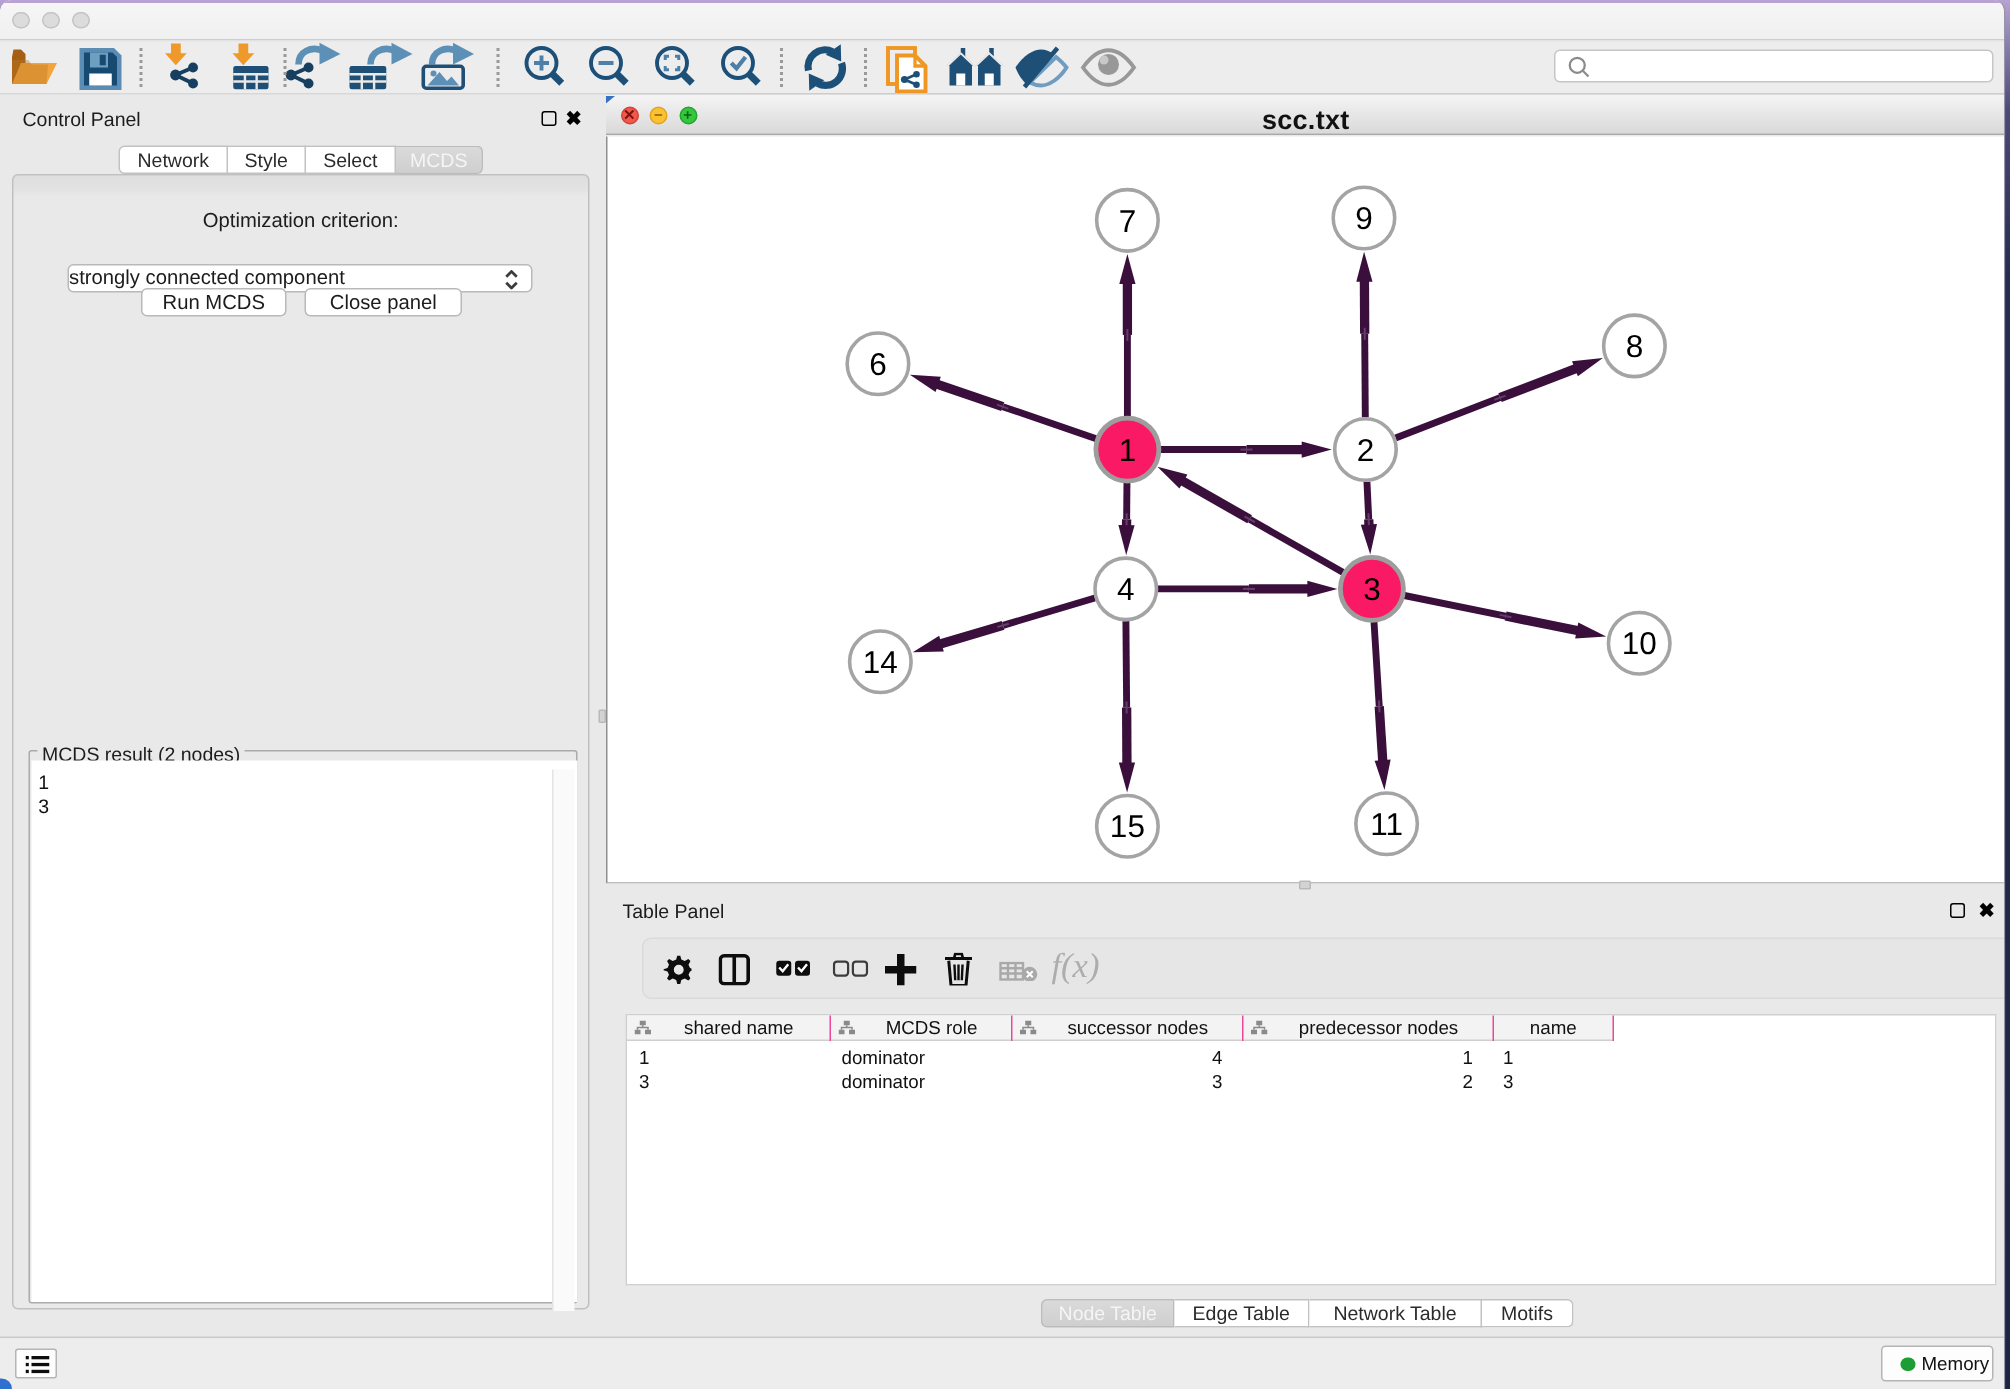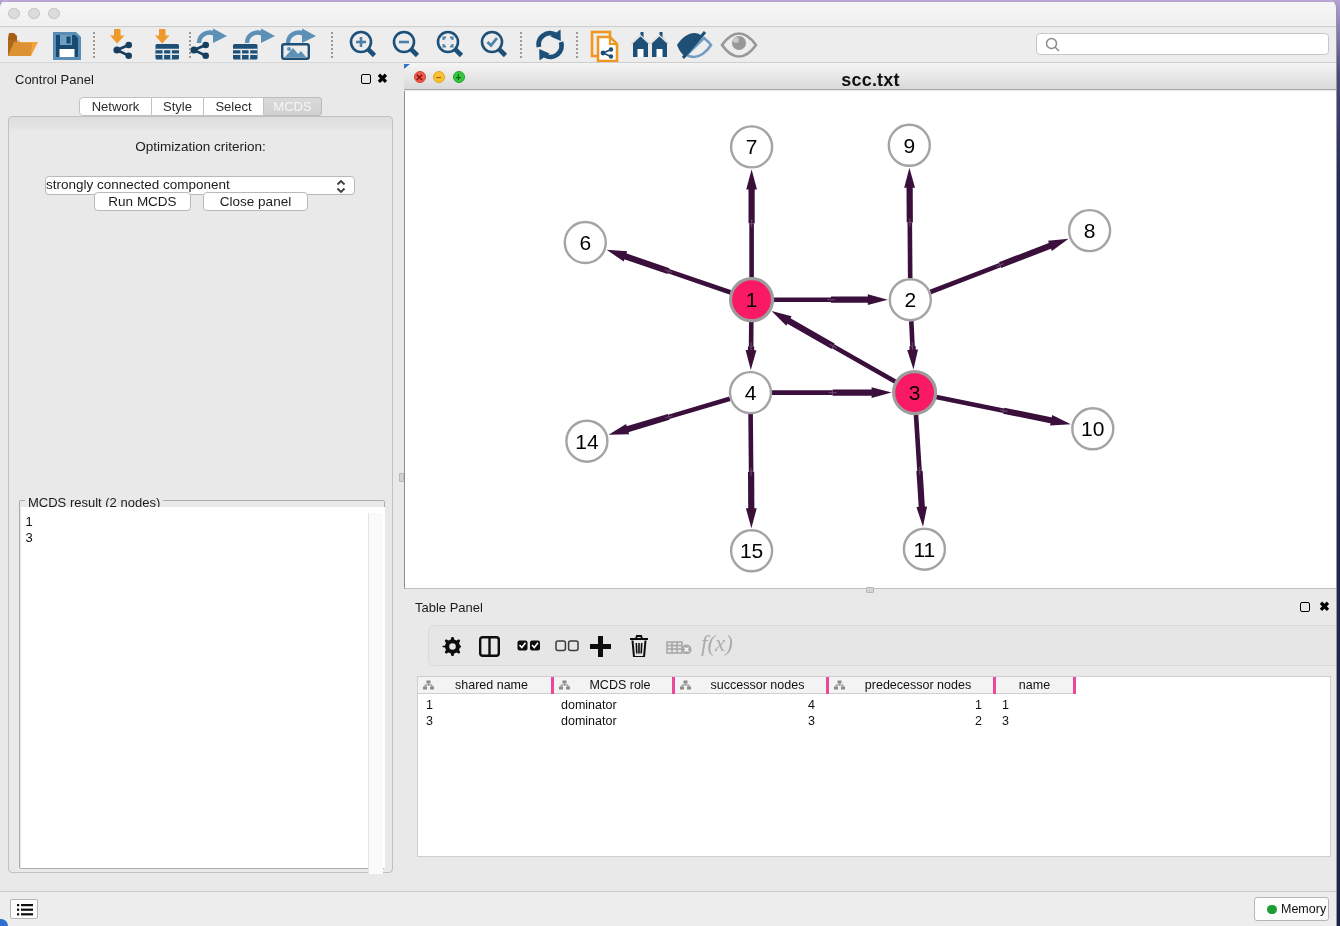--- a/index.html
+++ b/index.html
@@ -39,21 +39,21 @@
 #net { position:absolute; left:404px; top:62px; width:933px; height:528px; }
 #net-titlebar { position:absolute; left:0; top:0; width:100%; height:28px; background:linear-gradient(180deg,#f5f5f5,#d9d9d9); border-bottom:1px solid #a9a9a9; border-top:1px solid #cdcdcd; }
 #net-title { position:absolute; top:7px; width:100%; text-align:center; font-size:18px; font-weight:bold; letter-spacing:0.2px; color:#111; }
 .mlight { position:absolute; top:8px; width:12px; height:12px; border-radius:50%; text-align:center; font-size:10px; font-weight:bold; line-height:12px; }
 #net-canvas { position:absolute; left:0; top:29px; width:933px; height:498px; background:#fff; border-left:1px solid #8f8f8f; border-right:1px solid #a9a9a9; border-bottom:1px solid #bfbfbf; }
 
 #tp-title { position:absolute; left:415px; top:600px; font-size:13px; color:#1c1c1c; }
 #tp-toolbar { position:absolute; left:428px; top:625px; width:917px; height:41px; background:#e6e6e6; border:1px solid #dadada; border-radius:6px; }
 #tbl { position:absolute; left:417px; top:676px; width:914px; height:181px; background:#fff; border:1px solid #cfcfcf; }
 #tbl-header { position:absolute; left:0; top:0; width:658px; height:17px; background:#f3f3f3; border-bottom:1px solid #cfcfcf; }
-.hcell { position:absolute; top:0; height:17px; border-right:3px solid #ec4899; font-size:12.5px; color:#111; text-align:center; line-height:16px; }
+.hcell { position:absolute; top:0; height:17px; border-right:1px solid #ec4899; font-size:12.5px; color:#111; text-align:center; line-height:16px; }
 .hicon { position:absolute; left:5px; top:3px; }
 .trow { position:absolute; font-size:12.5px; color:#111; height:16px; line-height:16px; }
 .tcell { position:absolute; }
 
 #statusbar { position:absolute; left:0; top:891px; width:100%; height:35px; background:#ededed; border-top:1px solid #c9c9c9; }
 #listbtn { position:absolute; left:10px; top:899px; width:28px; height:20px; background:#fdfdfd; border:1px solid #b5b5b5; border-radius:2px; }
 #membtn { position:absolute; left:1254px; top:897px; width:75px; height:24px; background:#fdfdfd; border:1px solid #b5b5b5; border-radius:3px; font-size:12.5px; color:#111; }
 </style>
 </head>
 <body>
@@ -398,20 +398,26 @@
       <span class="tcell" style="left:584px;">1</span>
     </div>
     <div class="trow" style="left:0; top:36px; width:914px;">
       <span class="tcell" style="left:8px;">3</span>
       <span class="tcell" style="left:143px;">dominator</span>
       <span class="tcell" style="left:257px; width:140px; text-align:right;">3</span>
       <span class="tcell" style="left:411px; width:153px; text-align:right;">2</span>
       <span class="tcell" style="left:584px;">3</span>
     </div>
   </div>
+  <div class="tabrow" style="left:694px; top:866px;">
+    <div class="tab first sel" style="width:89px;">Node Table</div>
+    <div class="tab" style="width:90px;">Edge Table</div>
+    <div class="tab" style="width:115px;">Network Table</div>
+    <div class="tab last" style="width:61px;">Motifs</div>
+  </div>
 
   <div id="statusbar"></div>
   <div id="listbtn">
       <svg style="position:absolute;left:6px;top:3.5px;" width="16" height="12" viewBox="0 0 16 12">
         <g fill="#0d0d0d">
           <rect x="0" y="0" width="2.2" height="2.2"></rect>
           <rect x="4" y="0" width="12" height="2.2"></rect>
           <rect x="0" y="4.6" width="2.2" height="2.2"></rect>
           <rect x="4" y="4.6" width="12" height="2.2"></rect>
           <rect x="0" y="9.2" width="2.2" height="2.2"></rect>

